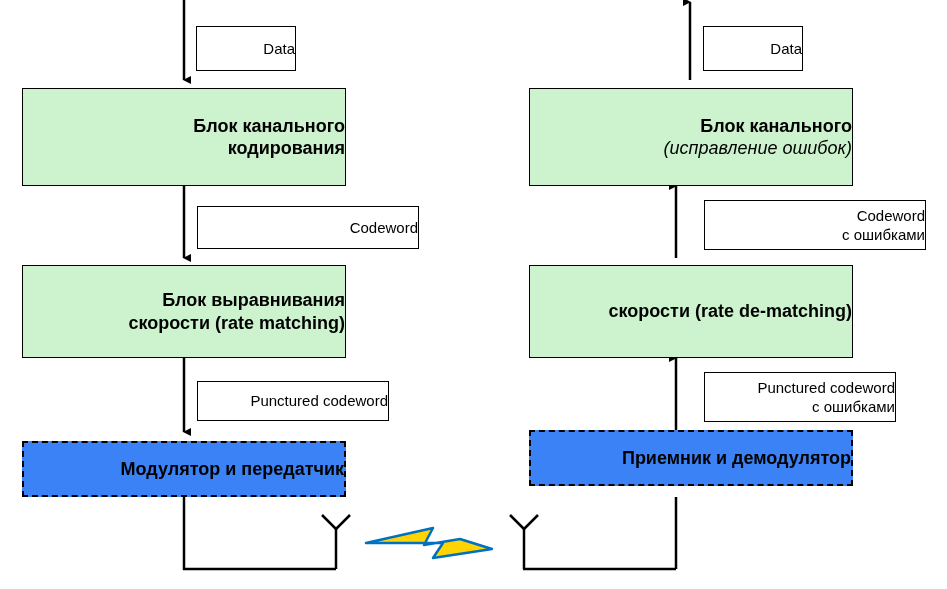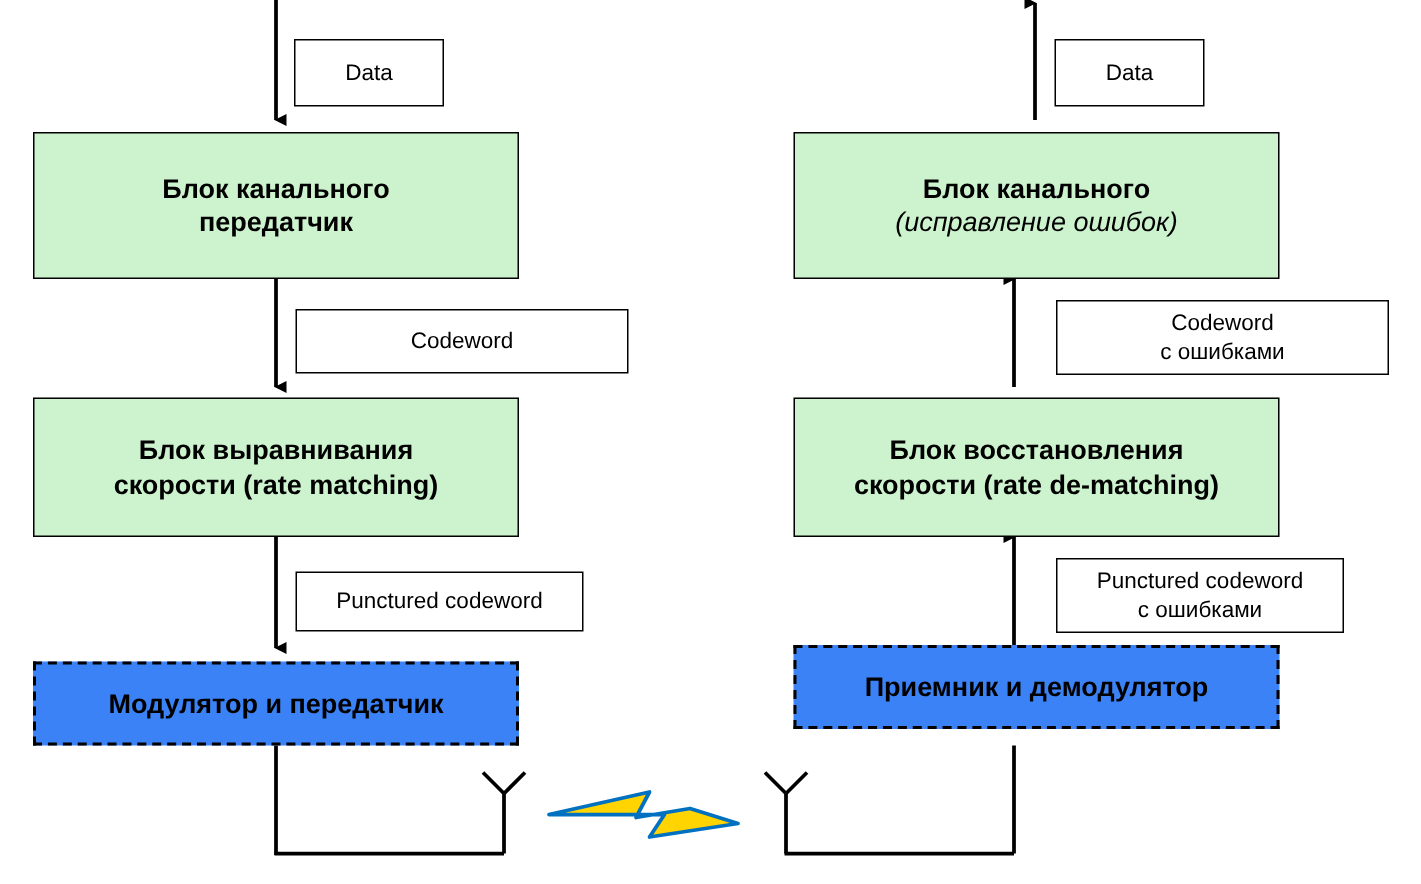--- a/index.html
+++ b/index.html
@@ -15,21 +15,21 @@
     width: 947px;
     height: 589px;
     overflow: hidden;
     background: #ffffff;
   }
   .box {
     position: absolute;
     box-sizing: border-box;
     display: flex;
     flex-direction: column;
-    align-items: center;
+    align-items: flex-end;
     justify-content: center;
     text-align: center;
     border: 1px solid #000000;
     background: #ffffff;
   }
   .proc {
     background: #cdf3ce;
     border: 1px solid #000000;
     font-weight: bold;
     font-size: 18px;
@@ -109,21 +109,21 @@
 
     <line x1="690" y1="80" x2="690" y2="2" stroke="#000000" stroke-width="2.5" marker-end="url(#arrowUp)"></line>
   </svg>
 
   <div class="box label" style="left:196px; top:26px; width:100px; height:45px;">
     <span>Data</span>
   </div>
 
   <div class="box proc" style="left:22px; top:88px; width:324px; height:98px;">
     <span>Блок канального</span>
-    <span>передатчик</span>
+    <span>кодирования</span>
   </div>
 
   <div class="box label" style="left:197px; top:206px; width:222px; height:43px;">
     <span>Codeword</span>
   </div>
 
   <div class="box proc" style="left:22px; top:265px; width:324px; height:93px;">
     <span>Блок выравнивания</span>
     <span>скорости (rate matching)</span>
   </div>
@@ -144,21 +144,20 @@
     <span>Блок канального</span>
     <span class="italic-line">(исправление ошибок)</span>
   </div>
 
   <div class="box label" style="left:704px; top:200px; width:222px; height:50px;">
     <span>Codeword</span>
     <span>с ошибками</span>
   </div>
 
   <div class="box proc" style="left:529px; top:265px; width:324px; height:93px;">
-    <span>Блок восстановления</span>
     <span>скорости (rate de-matching)</span>
   </div>
 
   <div class="box label" style="left:704px; top:372px; width:192px; height:50px;">
     <span>Punctured codeword</span>
     <span>с ошибками</span>
   </div>
 
   <div class="box dashed" style="left:529px; top:430px; width:324px; height:56px;">
     <span>Приемник и демодулятор</span>

